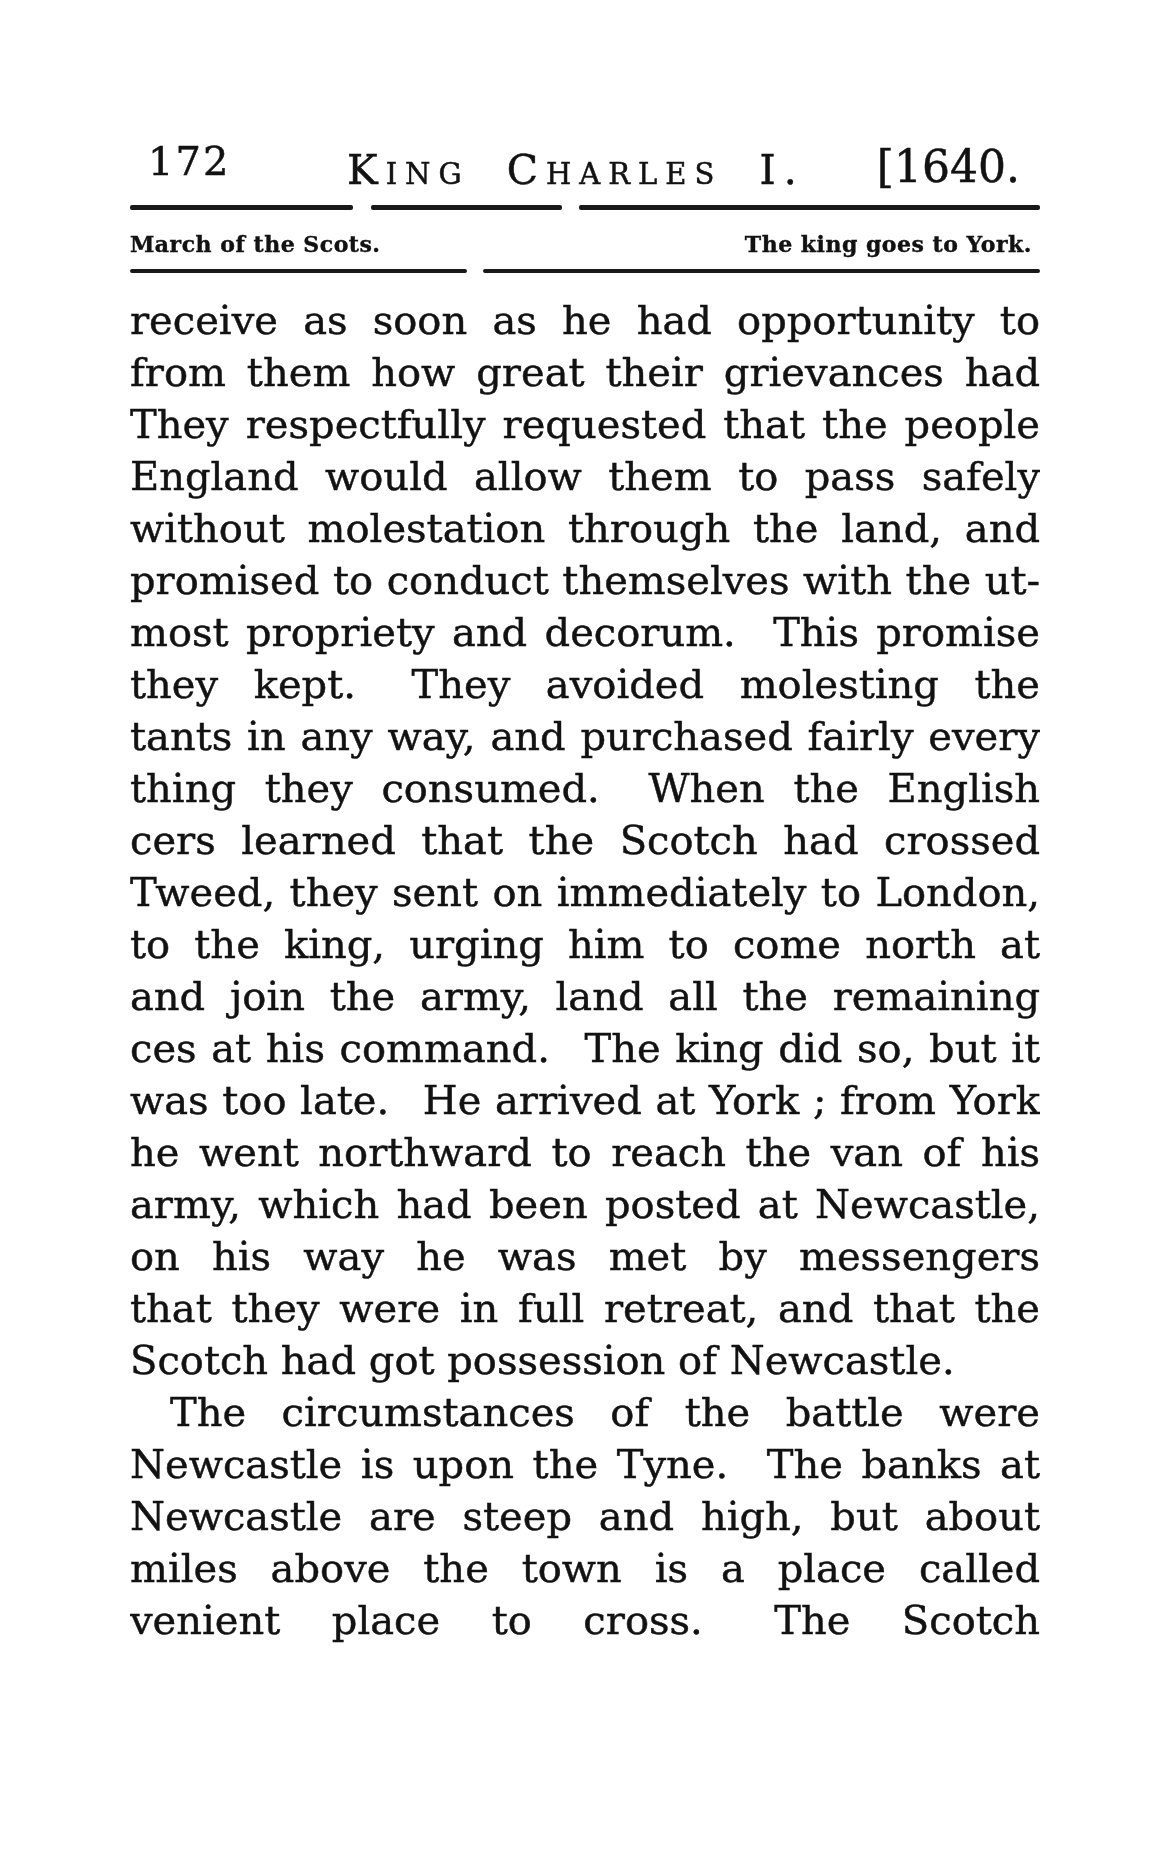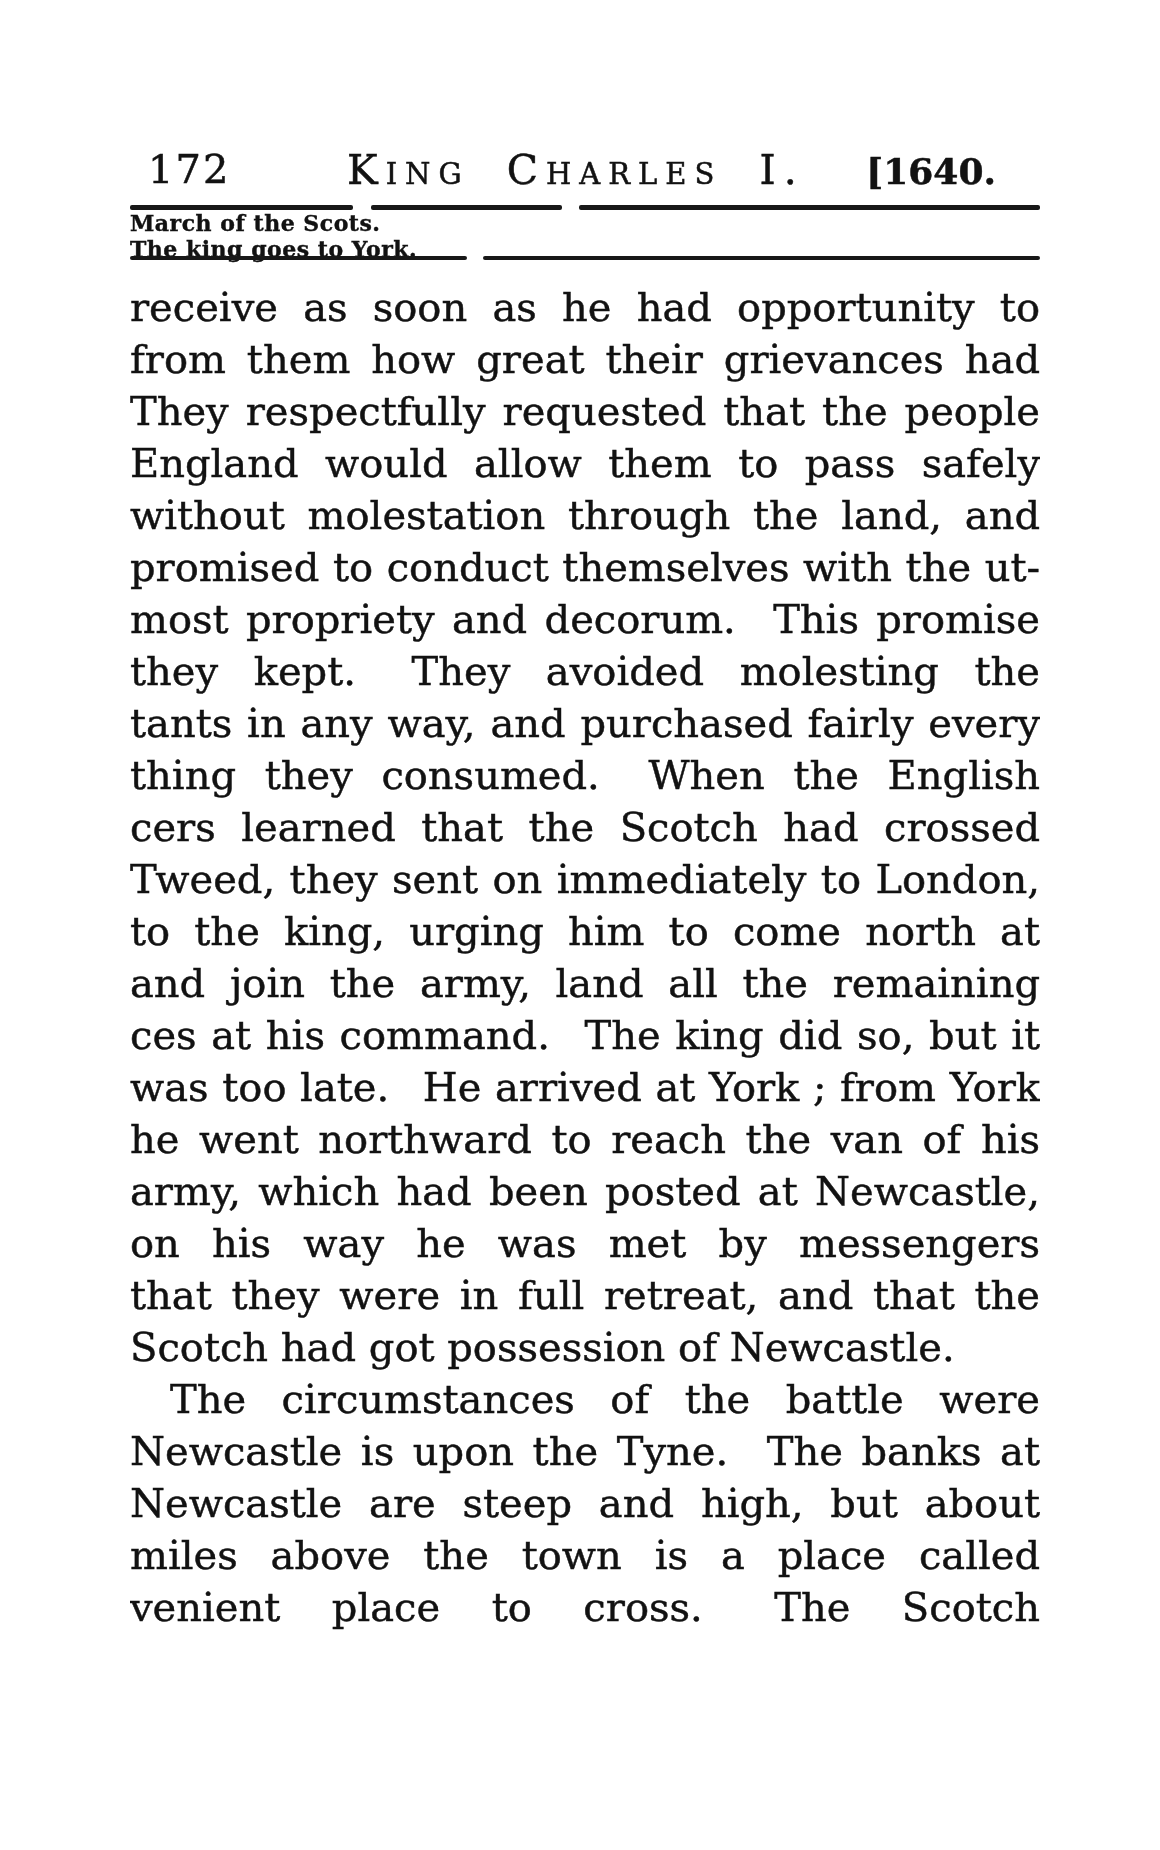--- a/index.html
+++ b/index.html
@@ -20,70 +20,69 @@
   }
   
   .page-header {
     position: relative;
     height: 50px;
     width: 100%;
   }
   .pgnum {
     position: absolute;
     left: 18px;
-    bottom: 4px;
+    bottom: 12px;
     font-size: 40px;
     letter-spacing: 2px;
     margin-top: 9px;
     -webkit-text-stroke: 0.5px #121212;
   }
   .running-title {
     position: absolute;
     left: 50%;
     transform: translateX(-52%);
     bottom: 2px;
     font-size: 41px;
     font-variant: small-caps;
     letter-spacing: 8px;
     word-spacing: 16px;
     white-space: nowrap;
     -webkit-text-stroke: 0.5px #121212;
   }
   .year {
     position: absolute;
-    right: 44px;
+    right: 20px;
     bottom: 4px;
-    font-size: 36px;
-    font-weight: bold;
+    font-size: 44px;
     -webkit-text-stroke: 0.5px #121212;
   }
   
   .rule { display: flex; width: 100%; }
   .rule i { display: block; height: 100%; background: #181818; border-radius: 2px; }
   .rule .gap { background: transparent; }
   .rule-top { height: 5px; margin-top: 9px; }
   .rule-top .s1 { flex: 0 0 24.5%; }
   .rule-top .g1 { flex: 0 0 2%; }
   .rule-top .s2 { flex: 0 0 21%; }
   .rule-top .g2 { flex: 0 0 1.8%; }
   .rule-top .s3 { flex: 1 1 auto; }
   .rule-cap { height: 4px; margin-top: 12px; }
   .rule-cap .s1 { flex: 0 0 37%; }
   .rule-cap .g1 { flex: 0 0 1.8%; }
   .rule-cap .s2 { flex: 1 1 auto; }
   
   .captions {
+    margin-top: 13px;
     height: 34px;
     display: flex;
     justify-content: space-between;
-    align-items: flex-start;
+    align-items: flex-end;
     font-size: 22px;
     font-weight: bold;
     letter-spacing: 0.5px;
-    flex-direction: column;
     -webkit-text-stroke: 0.4px #121212;
   }
   .captions .cap-right { margin-right: 8px; }
   
   .body-text {
     margin-top: 21px;
     width: 100%;
   }
   .line {
     font-size: 40px;

